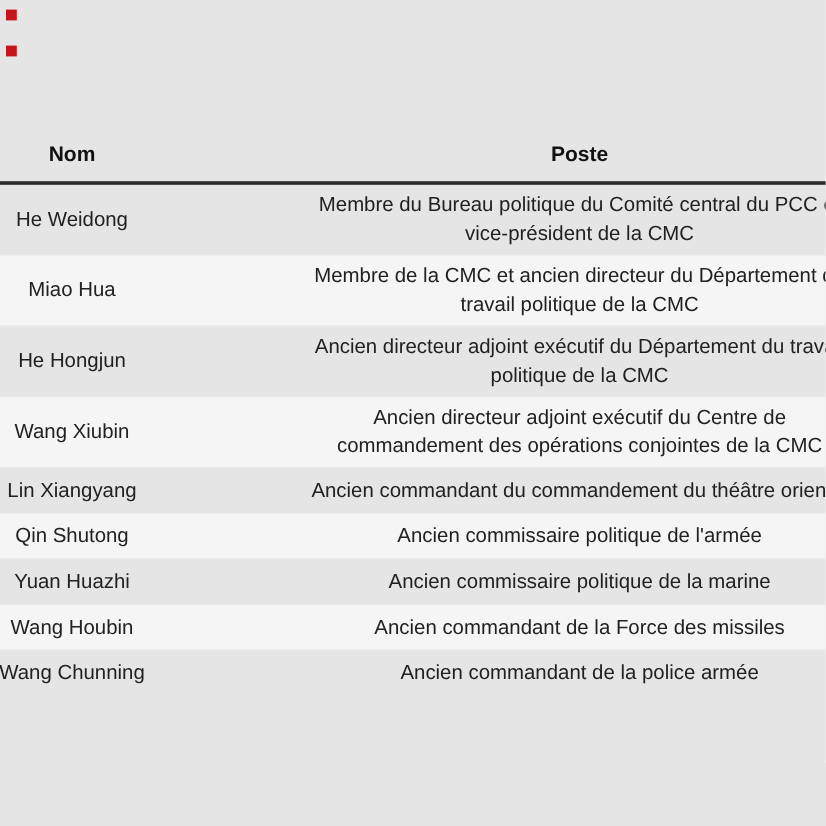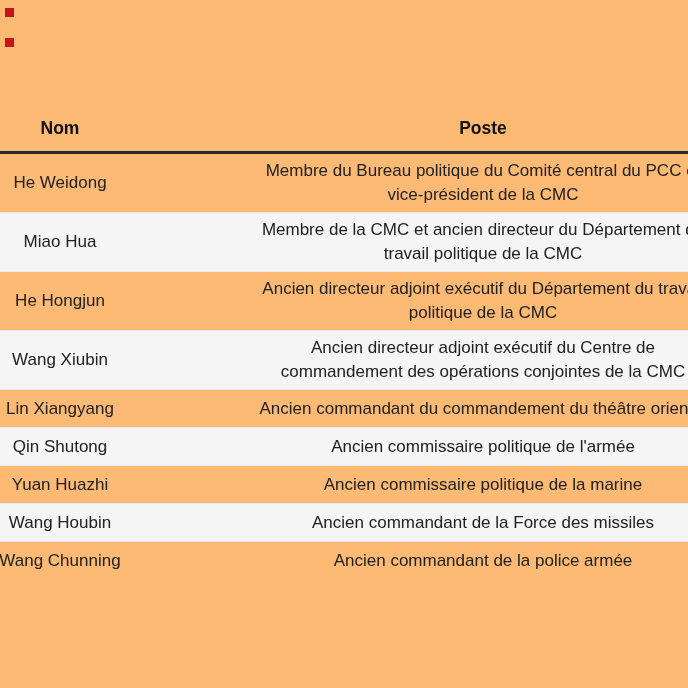--- a/index.html
+++ b/index.html
@@ -51,21 +51,21 @@
   }
   .td-poste{
     flex:1;
     text-align:center;
   }
   .td-poste .line{white-space:nowrap;}
 </style>
 </head>
 <body>
 
-<div class="viewport" id="viewport" style="background: #fdba74; --marker-color: #c4151c; --stripe-color: #f5f5f5; --separator-color: #e9e9e9; --divider-color: #2b2b2b; --text-color: #212121;">
+<div class="viewport" id="viewport" style="background: #e5e5e5; --marker-color: #c4151c; --stripe-color: #f5f5f5; --separator-color: #e9e9e9; --divider-color: #2b2b2b; --text-color: #212121;">
 
   <div id="markers-layer">
       <div class="marker" style="left: 5px; top: 8px;"></div>
       <div class="marker" style="left: 5px; top: 38px;"></div>
     </div>
 
   <div class="officials-table">
     <div class="thead">
       <div class="th-nom">Nom</div>
       <div class="th-poste">Poste</div>

